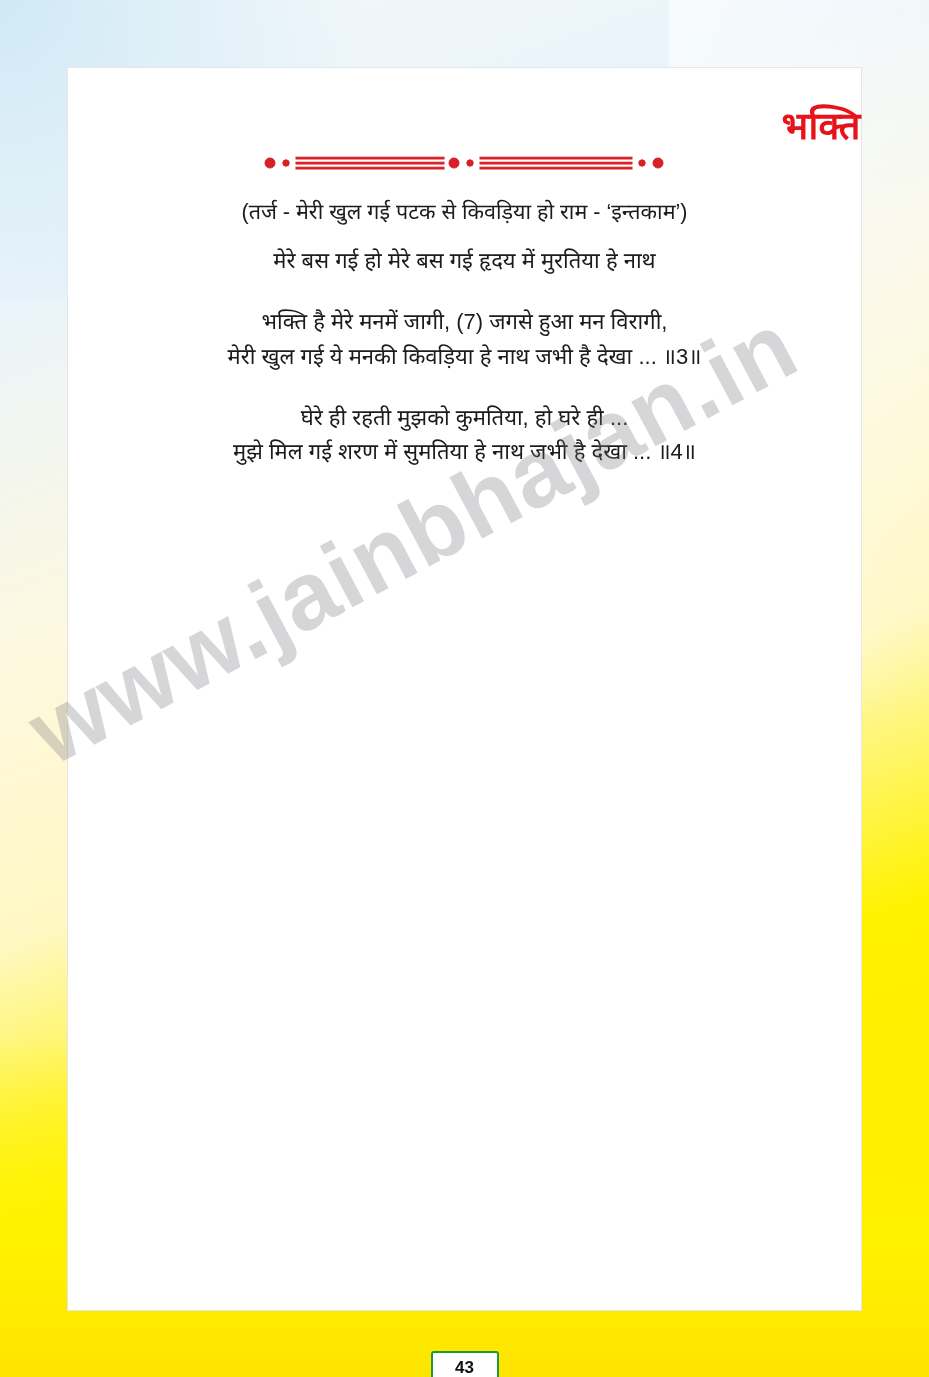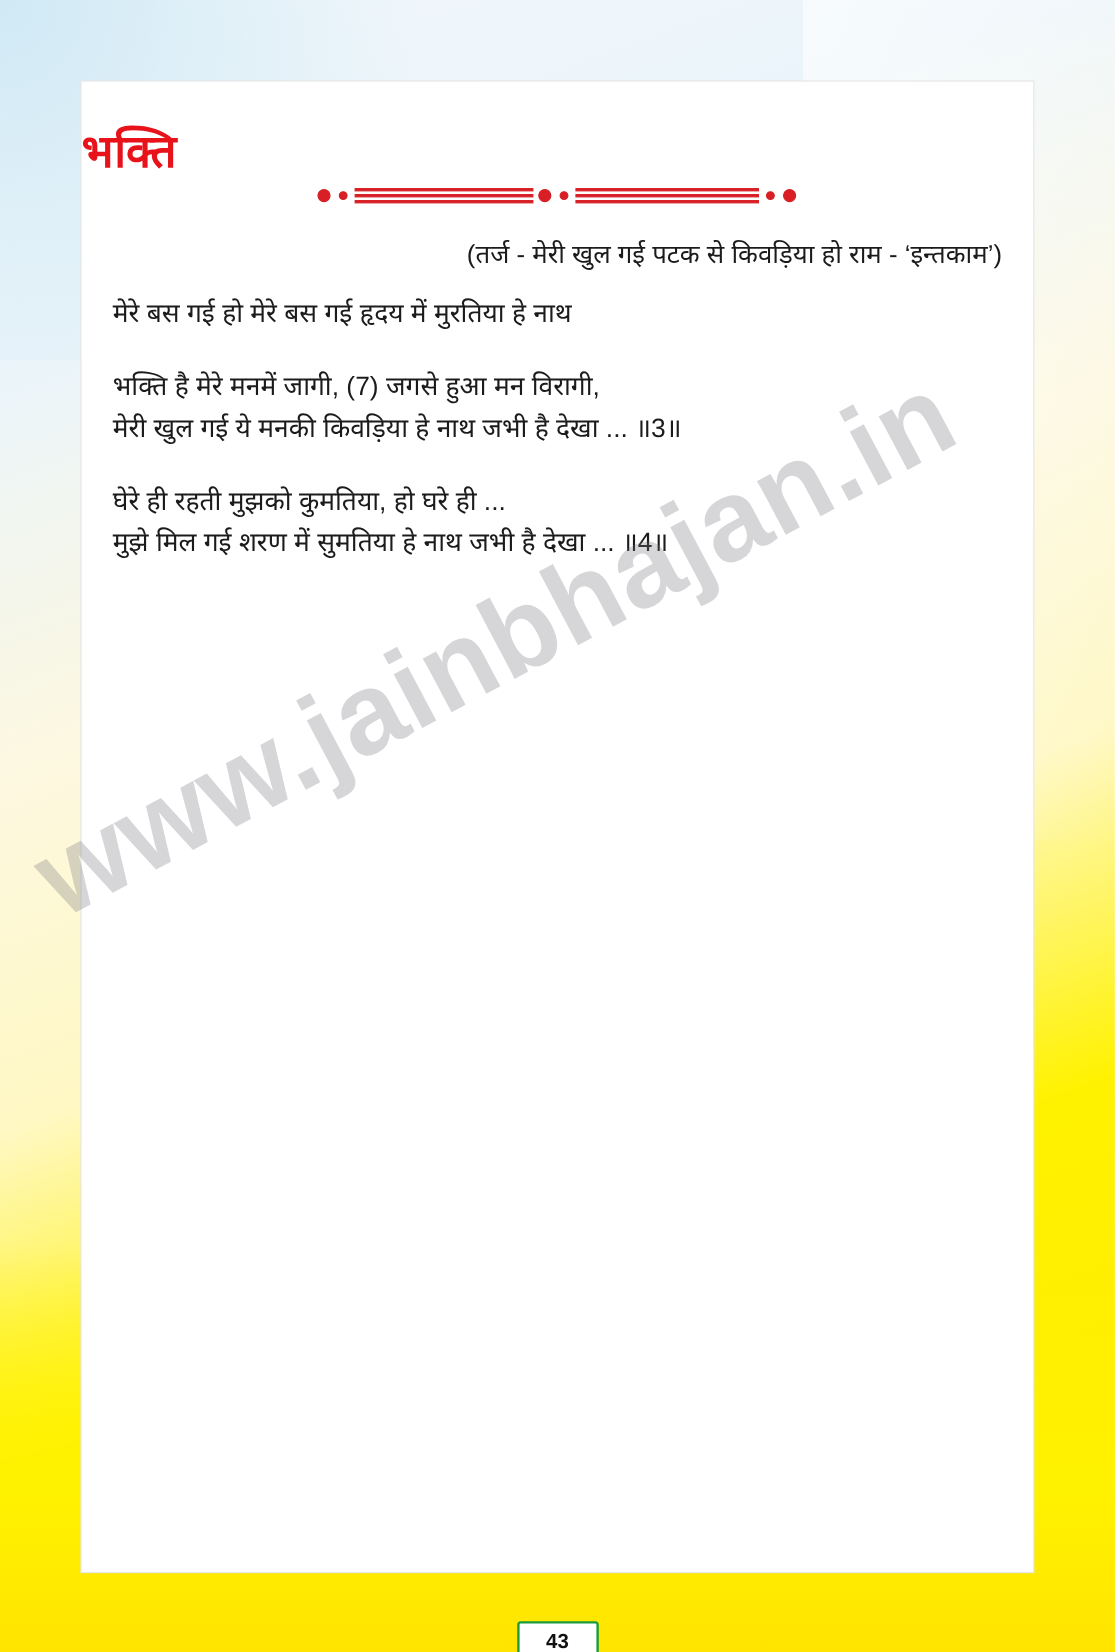--- a/index.html
+++ b/index.html
@@ -84,21 +84,21 @@
   }
   .rainbow-top { top: 68px; }
   .rainbow-bottom { top: 1296px; }
 
   
   .title {
     position: absolute;
     left: 0;
     top: 30px;
     width: 793px;
-    text-align: left;
+    text-align: right;
     color: #e8121b;
     font-size: 38px;
     font-weight: bold;
     letter-spacing: 0.5px;
   }
 
   
   .divider {
     position: absolute;
     left: 196px;
@@ -110,31 +110,31 @@
 
   
   .lyrics {
     position: absolute;
     left: 26px;
     top: 120px;
     width: 741px;
     color: #1b1b1b;
   }
   .tune-line {
-    text-align: right;
+    text-align: center;
     font-size: 21.5px;
     line-height: 1.5;
     margin: 8px 0 16px 0;
     white-space: nowrap;
   }
   .stanza {
     margin: 0 0 26px 0;
   }
   .stanza .line {
-    text-align: left;
+    text-align: center;
     font-size: 22px;
     line-height: 1.58;
     white-space: nowrap;
   }
   .stanza.first .line { font-size: 22px; }
 
   
   .watermark {
     position: absolute;
     left: 10px;

